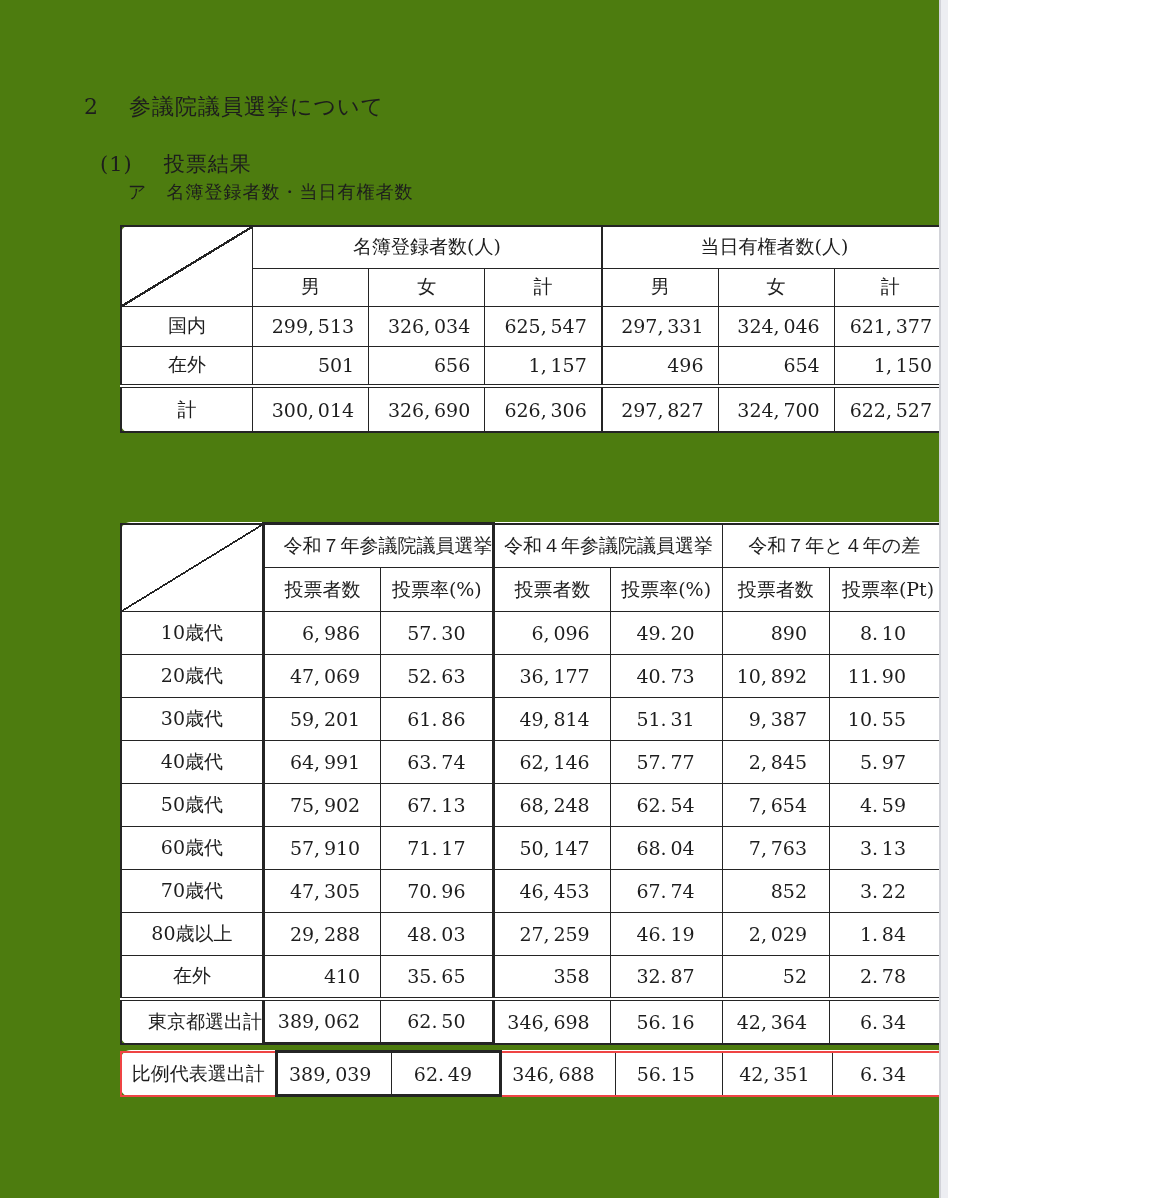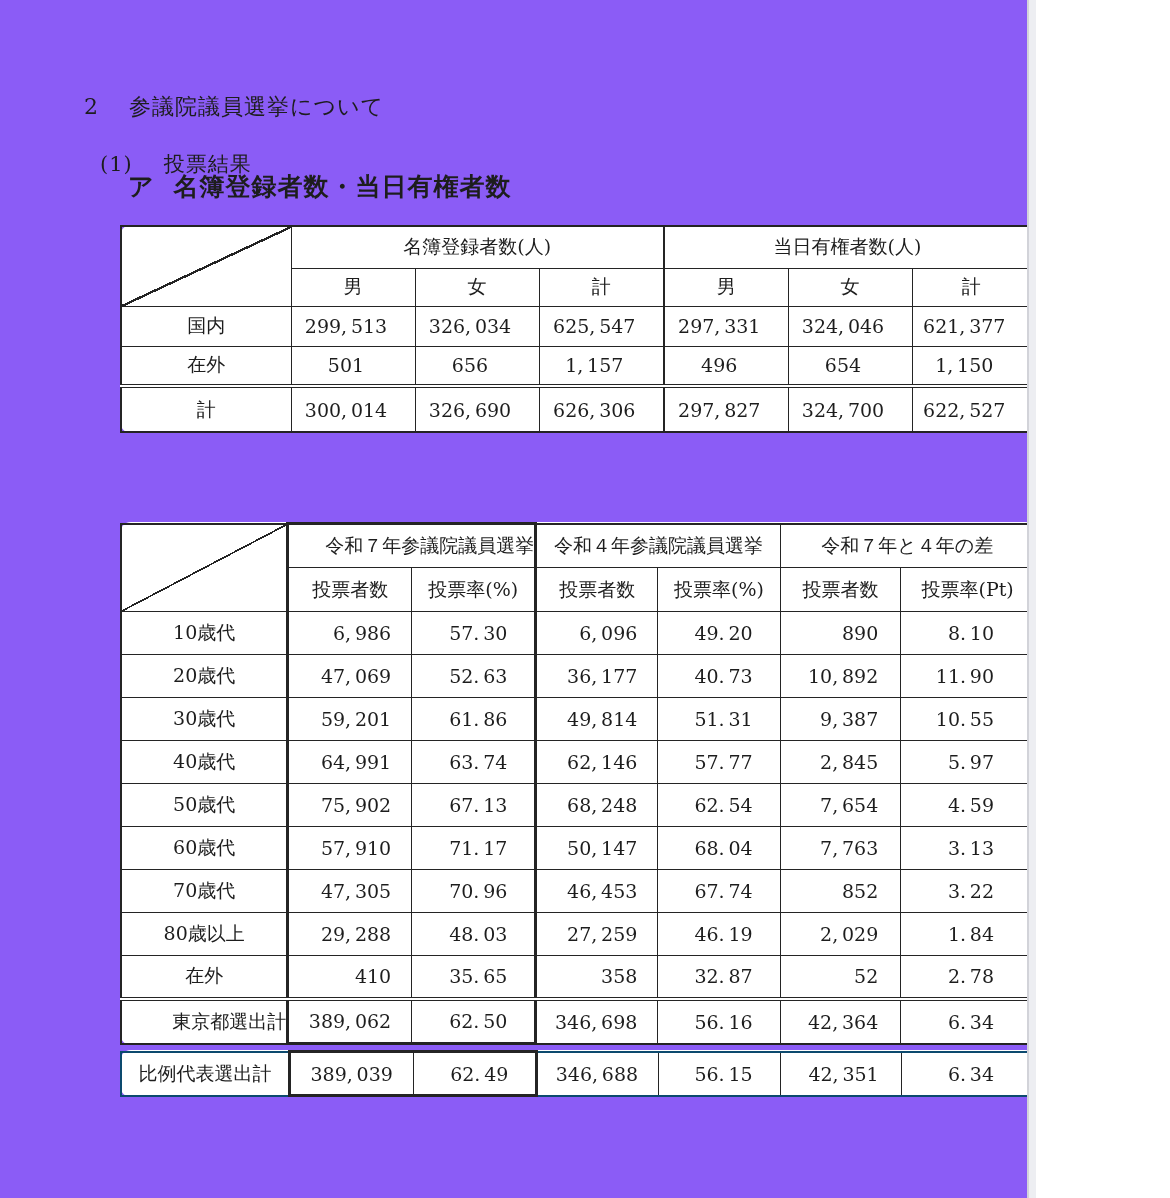--- a/index.html
+++ b/index.html
@@ -1,31 +1,31 @@
 <!DOCTYPE html>
 <html><head>
 <meta charset="utf-8">
 <style>
   html,body{margin:0;padding:0;background:#ffffff;}
   .page{
     position:relative;
-    width:1036px;height:1198px;
-    background:#8b5cf6;
+    width:948px;height:1198px;
+    background:#4d7c0f;
     font-family:"DejaVu Serif","Liberation Serif",serif;
     color:#1d1d1d;
     overflow:hidden;
   }
   .edge-gutter{
     position:absolute;top:0;right:0;bottom:0;width:7px;
     background:#edeef2;border-left:2px solid #d2d3d9;
   }
   .heading{position:absolute;white-space:nowrap;letter-spacing:1px;}
   #h-main{left:84px;top:92px;font-size:22px;}
   #h-sub{left:100px;top:150px;font-size:21px;}
-  #h-a{left:128px;top:170px;font-size:25px;font-weight:bold;}
+  #h-a{left:128px;top:180px;font-size:18px;}
   #h-b{left:128px;top:477px;font-size:21px;}
   #h-main .ht{margin-left:30px;}
   #h-sub .ht{margin-left:31px;}
   #h-a .ht,#h-b .ht{margin-left:19px;}
 
   table.t{
     position:absolute;border-collapse:collapse;table-layout:fixed;
     background:#fff;
     border-radius:11px;
   }
@@ -36,29 +36,29 @@
   }
   
   #tableA{left:120px;top:225px;border:2px solid #242424;}
   #tableA .c0{width:170px}#tableA .c1{width:124px}#tableA .c2{width:124px}
   #tableA .c3{width:125px}#tableA .c4{width:124px}#tableA .c5{width:124px}
   #tableA .c6{width:119px}
   #tableA tr.hr1{height:42px}#tableA tr.hr2{height:38px}
   #tableA tr.dr{height:40px}#tableA tr.total-row{height:46px}
   #tableA .gsep{border-left:2px solid #242424;}
   #tableA tr.total-row th,#tableA tr.total-row td{border-top:4px double #242424;}
-  #tableA .num{text-align:center;padding-right:14px;}
+  #tableA .num{text-align:right;padding-right:14px;}
   #tableA .corner{
     background-image:linear-gradient(to bottom right,
       transparent calc(50% - 1.2px),#242424 calc(50% - 1.2px),
       #242424 calc(50% + 1.1px),transparent calc(50% + 1.1px));
   }
   
   #tableB{left:120px;top:522px;border:2px solid #242424;}
-  #tableB2{left:120px;top:1050px;border:2px solid #0c4a6e;}
+  #tableB2{left:120px;top:1050px;border:2px solid #ef4444;}
   .tb .c0{width:171px}.tb .c1{width:125px}.tb .c2{width:126px}
   .tb .c3{width:123px}.tb .c4{width:124px}.tb .c5{width:123px}
   .tb .c6{width:137px}
   #tableB tr.hr1{height:44px}#tableB tr.hr2{height:44px}
   #tableB tr.dr{height:43px}#tableB tr.total-row{height:45px}
   #tableB2 tr{height:44px}
   .tb .num{text-align:right;}
   .tb .p1{padding-right:20px}.tb .p2{padding-right:27px}
   .tb .p3{padding-right:20px}.tb .p4{padding-right:27px}
   .tb .p5{padding-right:22px}.tb .p6{padding-right:40px}

